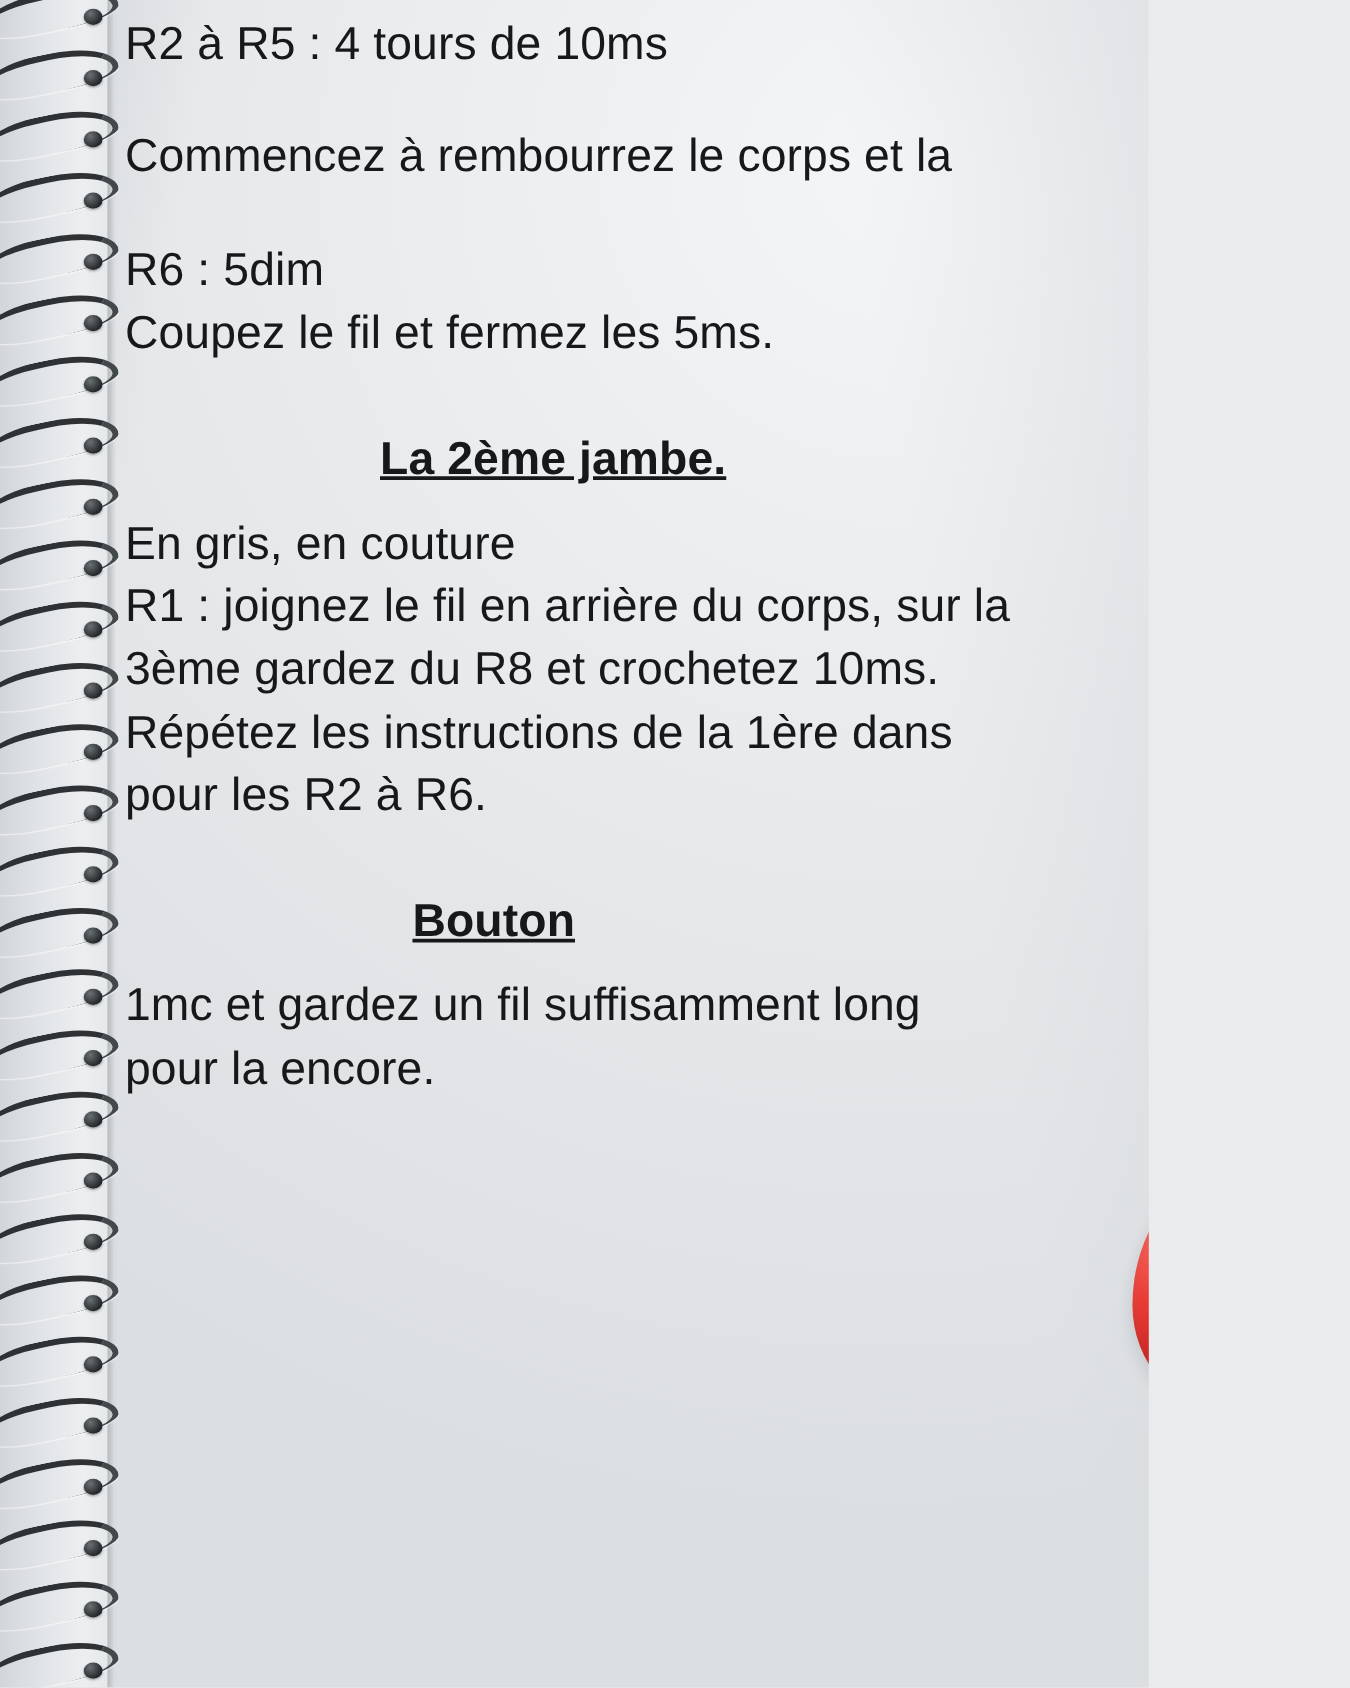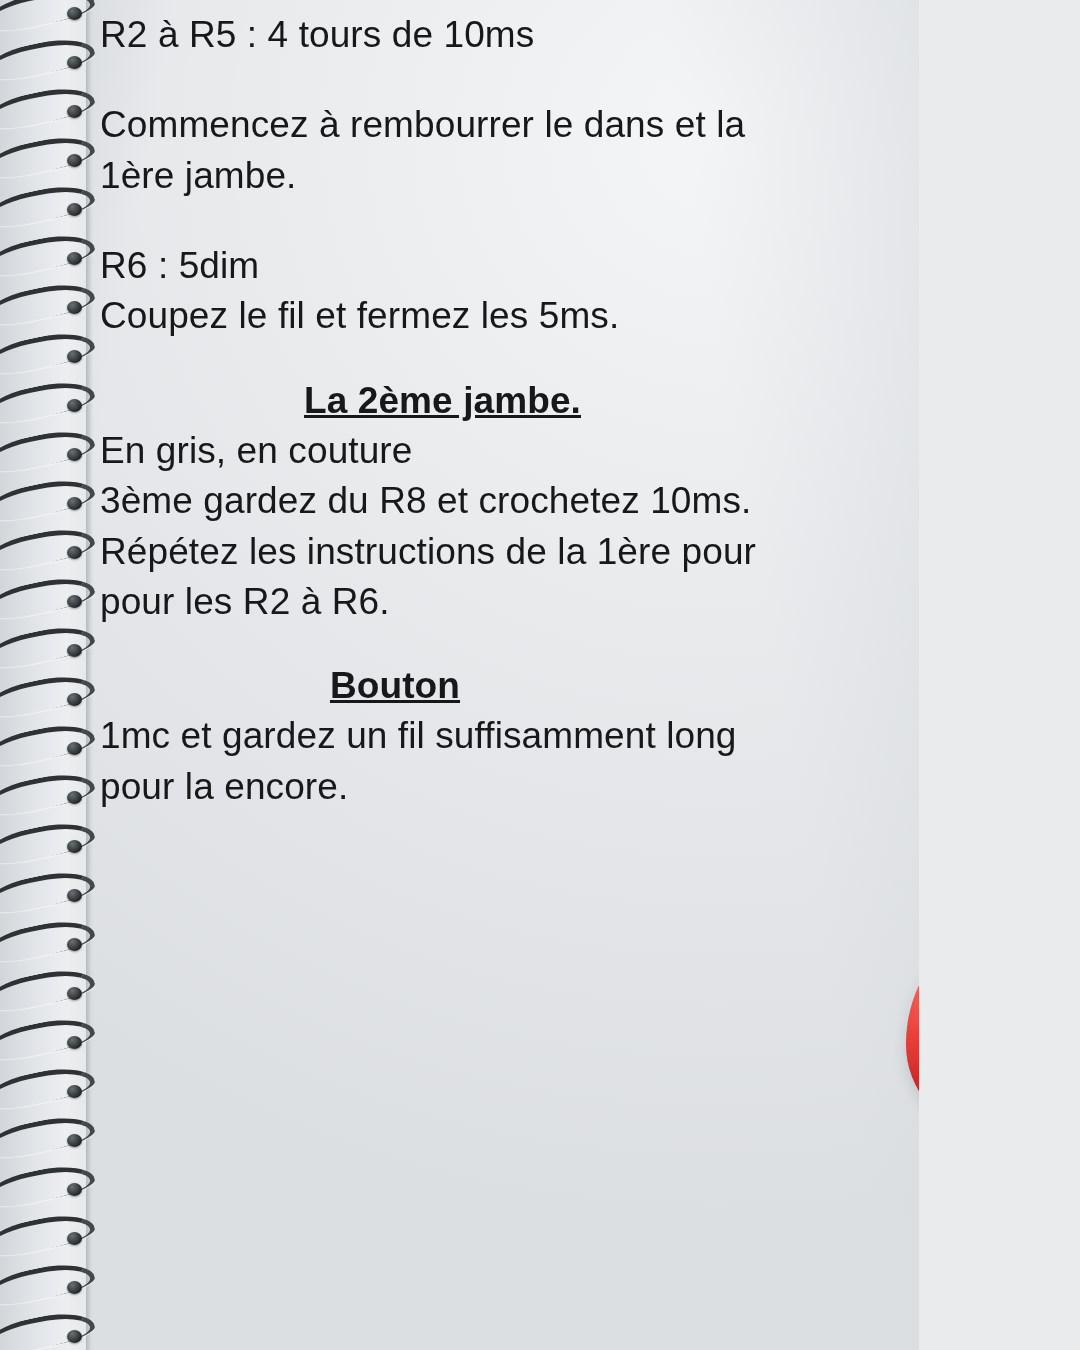--- a/index.html
+++ b/index.html
@@ -91,21 +91,21 @@
     letter-spacing: 0.1px;
   }
   .line { white-space: pre-wrap; }
   .para { margin: 0; }
   .spacer { height: 40px; }
   .spacer-sm { height: 34px; }
   .heading {
     text-align: center;
     font-weight: bold;
     text-decoration: underline;
-    margin: 0;
+    margin: 17px;
     padding-right: 195px;
   }
   .heading.bouton { padding-right: 290px; }
 
   
   .balloon {
     position: absolute;
     left: 900px;
     top: 935px;
     width: 180px;
@@ -274,32 +274,32 @@
           <div class="tip"></div>
         </div>
       </div>
   </div>
 
   <div class="content">
 
     <p class="para line">R2 à R5 : 4 tours de 10ms</p>
     <div class="spacer"></div>
 
-    <p class="para line">Commencez à rembourrer le dans et la</p>
-    <p class="para line">1ère jambe.</p>
+    <p class="para line">Commencez à rembourrez le corps et la</p>
     <div class="spacer"></div>
 
     <p class="para line">R6 : 5dim</p>
     <p class="para line">Coupez le fil et fermez les 5ms.</p>
     <div class="spacer-sm"></div>
 
     <p class="heading">La 2ème jambe.</p>
     <p class="para line">En gris, en couture</p>
+    <p class="para line">R1 : joignez le fil en arrière du corps, sur la</p>
     <p class="para line">3ème gardez du R8 et crochetez 10ms.</p>
-    <p class="para line">Répétez les instructions de la 1ère pour</p>
+    <p class="para line">Répétez les instructions de la 1ère dans</p>
     <p class="para line">pour les R2 à R6.</p>
     <div class="spacer-sm"></div>
 
     <p class="heading bouton">Bouton</p>
     <p class="para line">1mc et gardez un fil suffisamment long</p>
     <p class="para line">pour la encore.</p>
   </div>
 
   <div class="balloon">
     <div class="body"></div>

